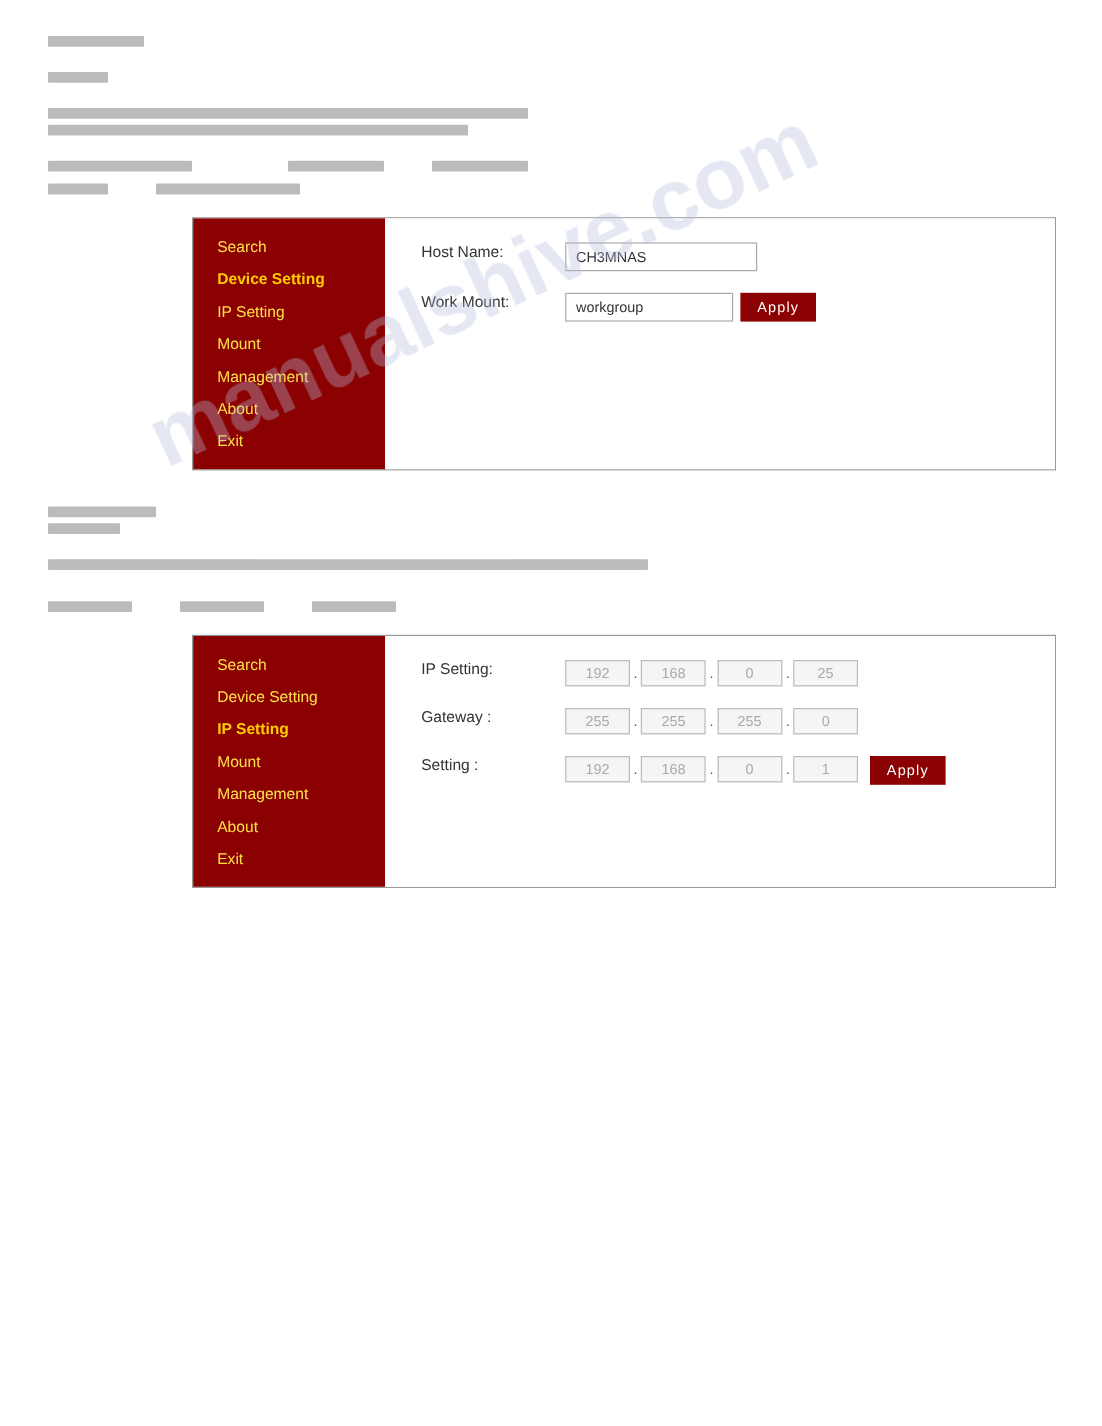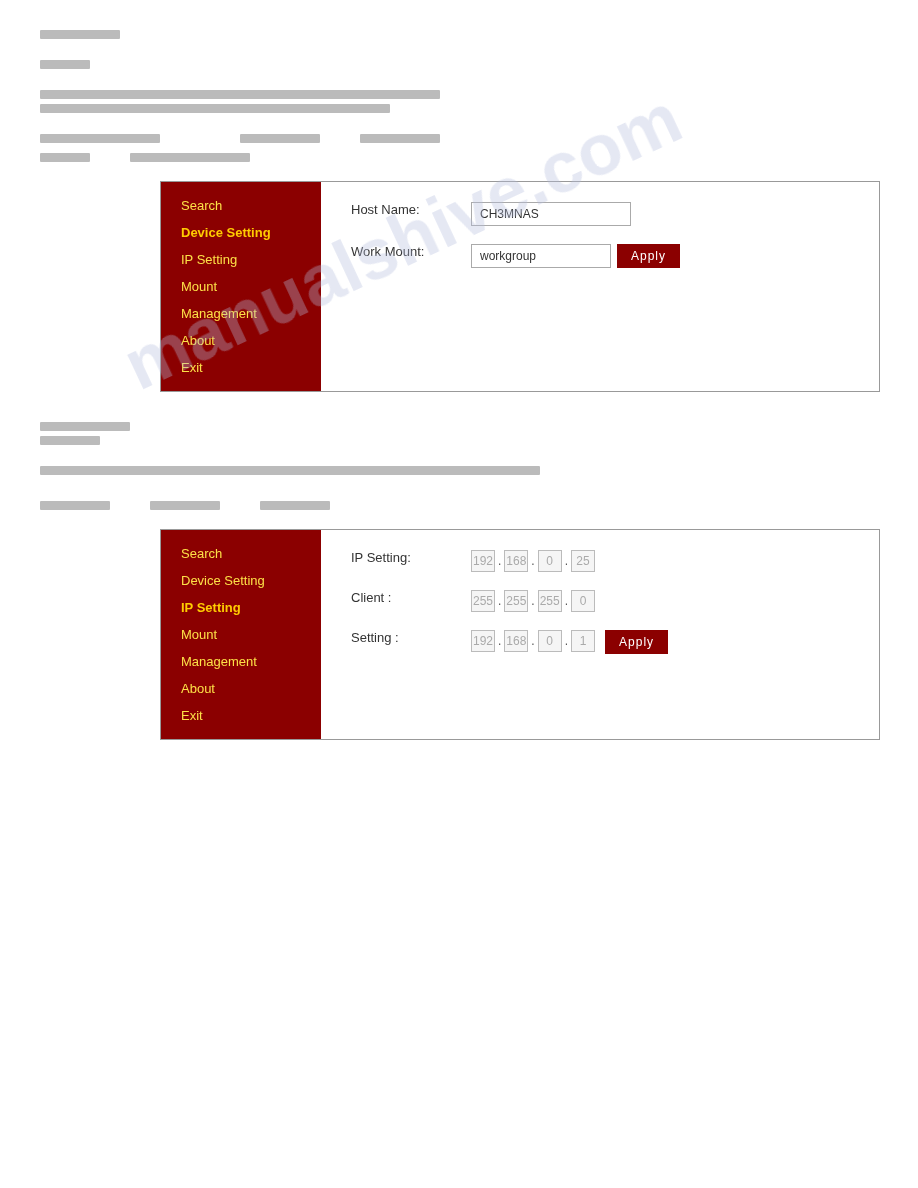--- a/index.html
+++ b/index.html
@@ -125,21 +125,21 @@
       width: 130px;
     }
 
     .ip-fields {
       display: flex;
       align-items: center;
     }
 
     .ip-field {
       border: 1px solid #bbb;
-      width: 24px;
+      width: 54px;
       height: 22px;
       text-align: center;
       font-size: 12px;
       color: #aaa;
       background: #f5f5f5;
     }
 
     .ip-dot {
       margin: 0 3px;
       color: #555;
@@ -251,21 +251,21 @@
           <span class="ip-dot">.</span>
           <input type="text" class="ip-field" value="168" style="">
           <span class="ip-dot">.</span>
           <input type="text" class="ip-field" value="0" style="">
           <span class="ip-dot">.</span>
           <input type="text" class="ip-field" value="25" style="">
         </div>
       </div>
 
       <div class="form-row">
-        <div class="form-label">Client :</div>
+        <div class="form-label">Gateway :</div>
         <div class="ip-fields">
           <input type="text" class="ip-field" value="255" style="">
           <span class="ip-dot">.</span>
           <input type="text" class="ip-field" value="255" style="">
           <span class="ip-dot">.</span>
           <input type="text" class="ip-field" value="255" style="">
           <span class="ip-dot">.</span>
           <input type="text" class="ip-field" value="0" style="">
         </div>
       </div>

